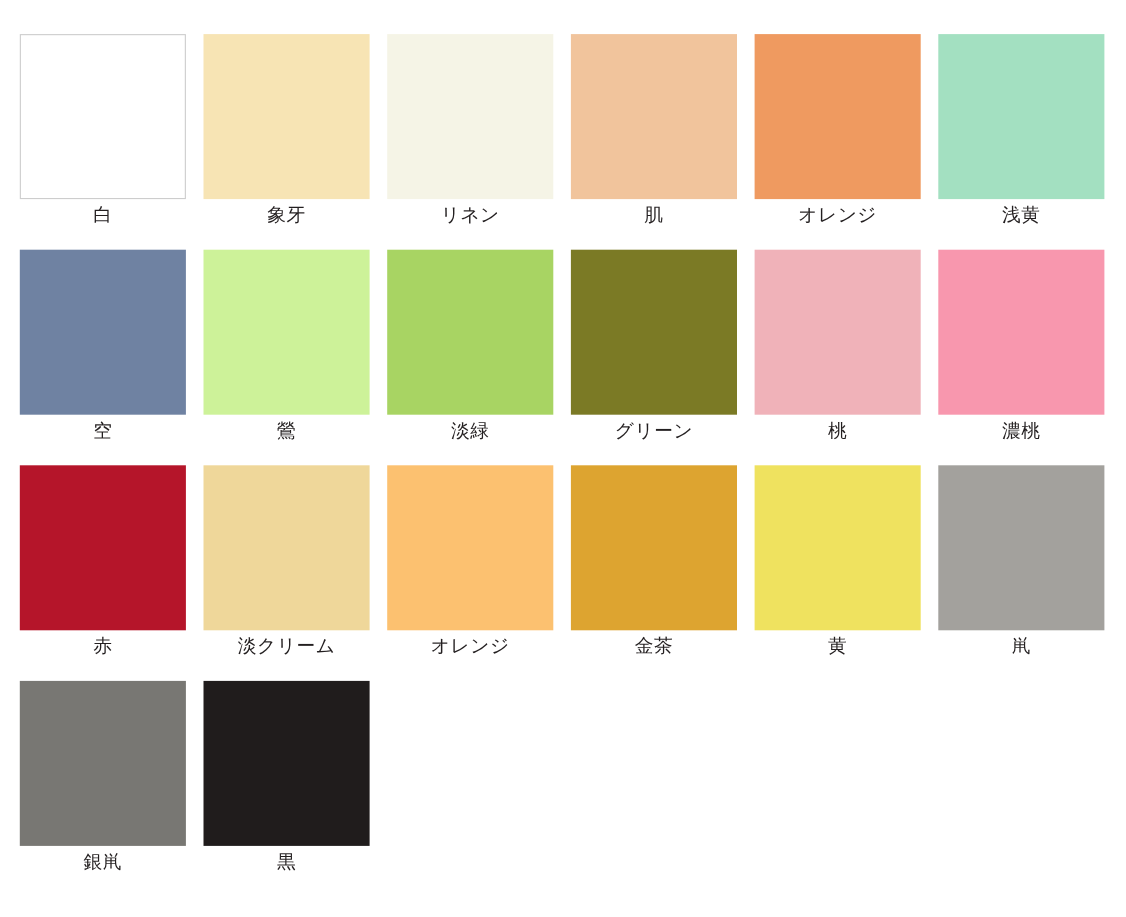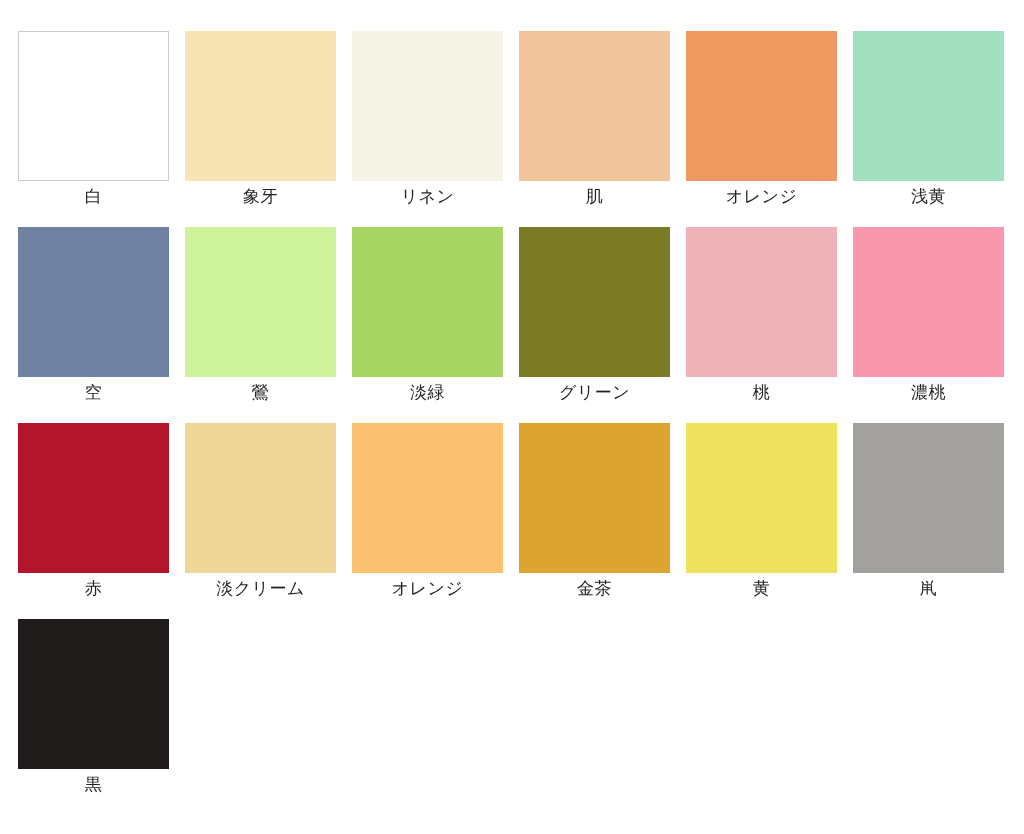--- a/index.html
+++ b/index.html
@@ -135,17 +135,21 @@
       </div>
       <div class="swatch-cell">
         <div class="swatch-chip" style="background: rgb(239, 226, 95);"></div>
         <div class="swatch-label">黄</div>
       </div>
       <div class="swatch-cell">
         <div class="swatch-chip" style="background: rgb(163, 161, 157);"></div>
         <div class="swatch-label">鼡</div>
       </div>
       <div class="swatch-cell">
+        <div class="swatch-chip" style="background: rgb(120, 119, 115);"></div>
+        <div class="swatch-label">銀鼡</div>
+      </div>
+      <div class="swatch-cell">
         <div class="swatch-chip" style="background: rgb(32, 28, 28);"></div>
         <div class="swatch-label">黒</div>
       </div>
     </div>
 </div>
 
 </body></html>

